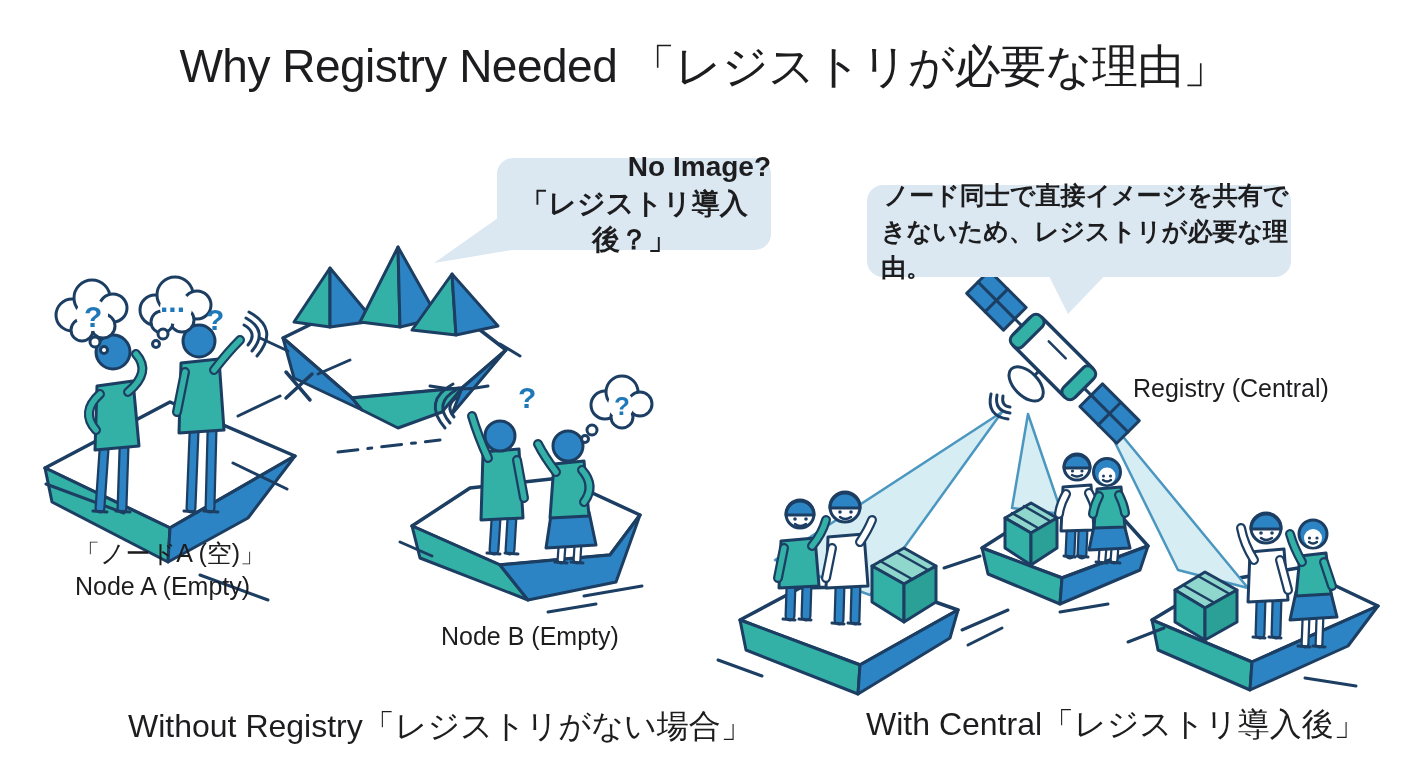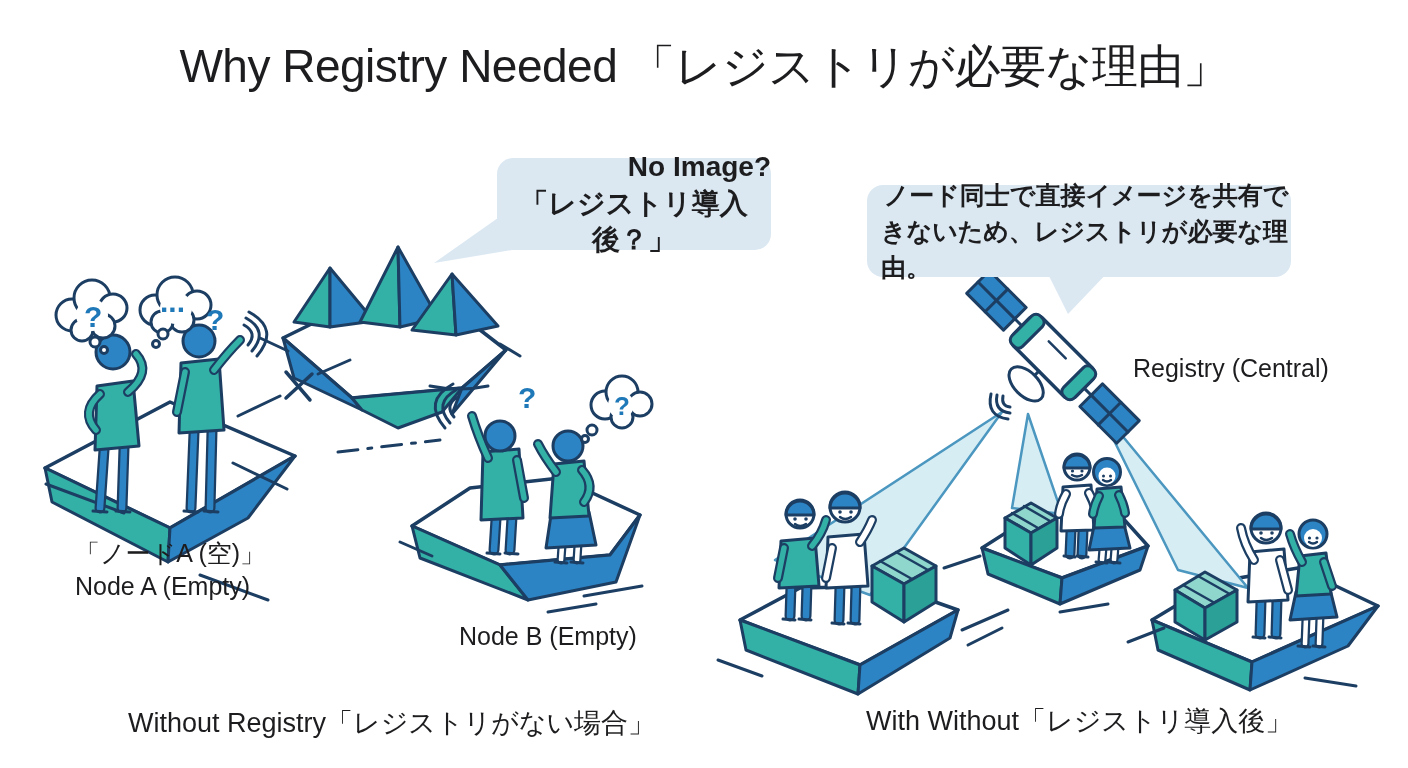--- a/index.html
+++ b/index.html
@@ -9,23 +9,23 @@
   .txt{position:absolute;z-index:2;font-weight:400;white-space:nowrap;}
   #title{left:0;right:0;top:36px;text-align:center;font-size:46px;letter-spacing:-0.5px;}
   .bubble{position:absolute;z-index:2;background:#dbe8f2;border-radius:16px;font-weight:700;
           display:flex;flex-direction:column;justify-content:center;}
   #bubble-left{left:497px;top:158px;width:274px;height:92px;font-size:28px;line-height:1.32;
                align-items:flex-end;text-align:center;}
   #bubble-right{left:867px;top:185px;width:424px;height:92px;font-size:25px;line-height:1.44;
                 align-items:center;text-align:left;padding-left:14px;box-sizing:border-box;}
   .lbl{font-size:25px;line-height:1.3;}
   #label-node-a{left:75px;top:537px;}
-  #label-node-b{left:459px;top:620px;}
-  #label-registry{left:1133px;top:352px;}
-  .caption{font-size:27px;}
+  #label-node-b{left:441px;top:620px;}
+  #label-registry{left:1133px;top:372px;}
+  .caption{font-size:32px;}
   #caption-left{left:128px;top:705px;}
   #caption-right{left:866px;top:703px;}
   
   .o{stroke:#1c3e63;stroke-linejoin:round;stroke-linecap:round;}
   .w3{stroke-width:3;} .w35{stroke-width:3.5;}
   .teal{fill:#33b1a6;} .blue{fill:#2d84c4;} .wht{fill:#ffffff;} .lt{fill:#8fd6cc;} .dteal{fill:#2aa096;}
   .ln{fill:none;stroke:#1c3e63;stroke-width:3;stroke-linecap:round;}
   .au{fill:none;stroke:#1c3e63;stroke-width:10;stroke-linecap:round;}
   .at{fill:none;stroke:#33b1a6;stroke-width:5.5;stroke-linecap:round;}
   .aw{fill:none;stroke:#ffffff;stroke-width:5.5;stroke-linecap:round;}
@@ -423,15 +423,15 @@
 
 <div id="label-node-b" class="txt lbl">
   <div>Node B (Empty)</div>
 </div>
 
 <div id="label-registry" class="txt lbl">
   <div>Registry (Central)</div>
 </div>
 
 <div id="caption-left" class="txt caption">Without Registry「レジストリがない場合」</div>
-<div id="caption-right" class="txt caption">With Without「レジストリ導入後」</div>
+<div id="caption-right" class="txt caption">With Central「レジストリ導入後」</div>
 
 </div>
 
 </body></html>

